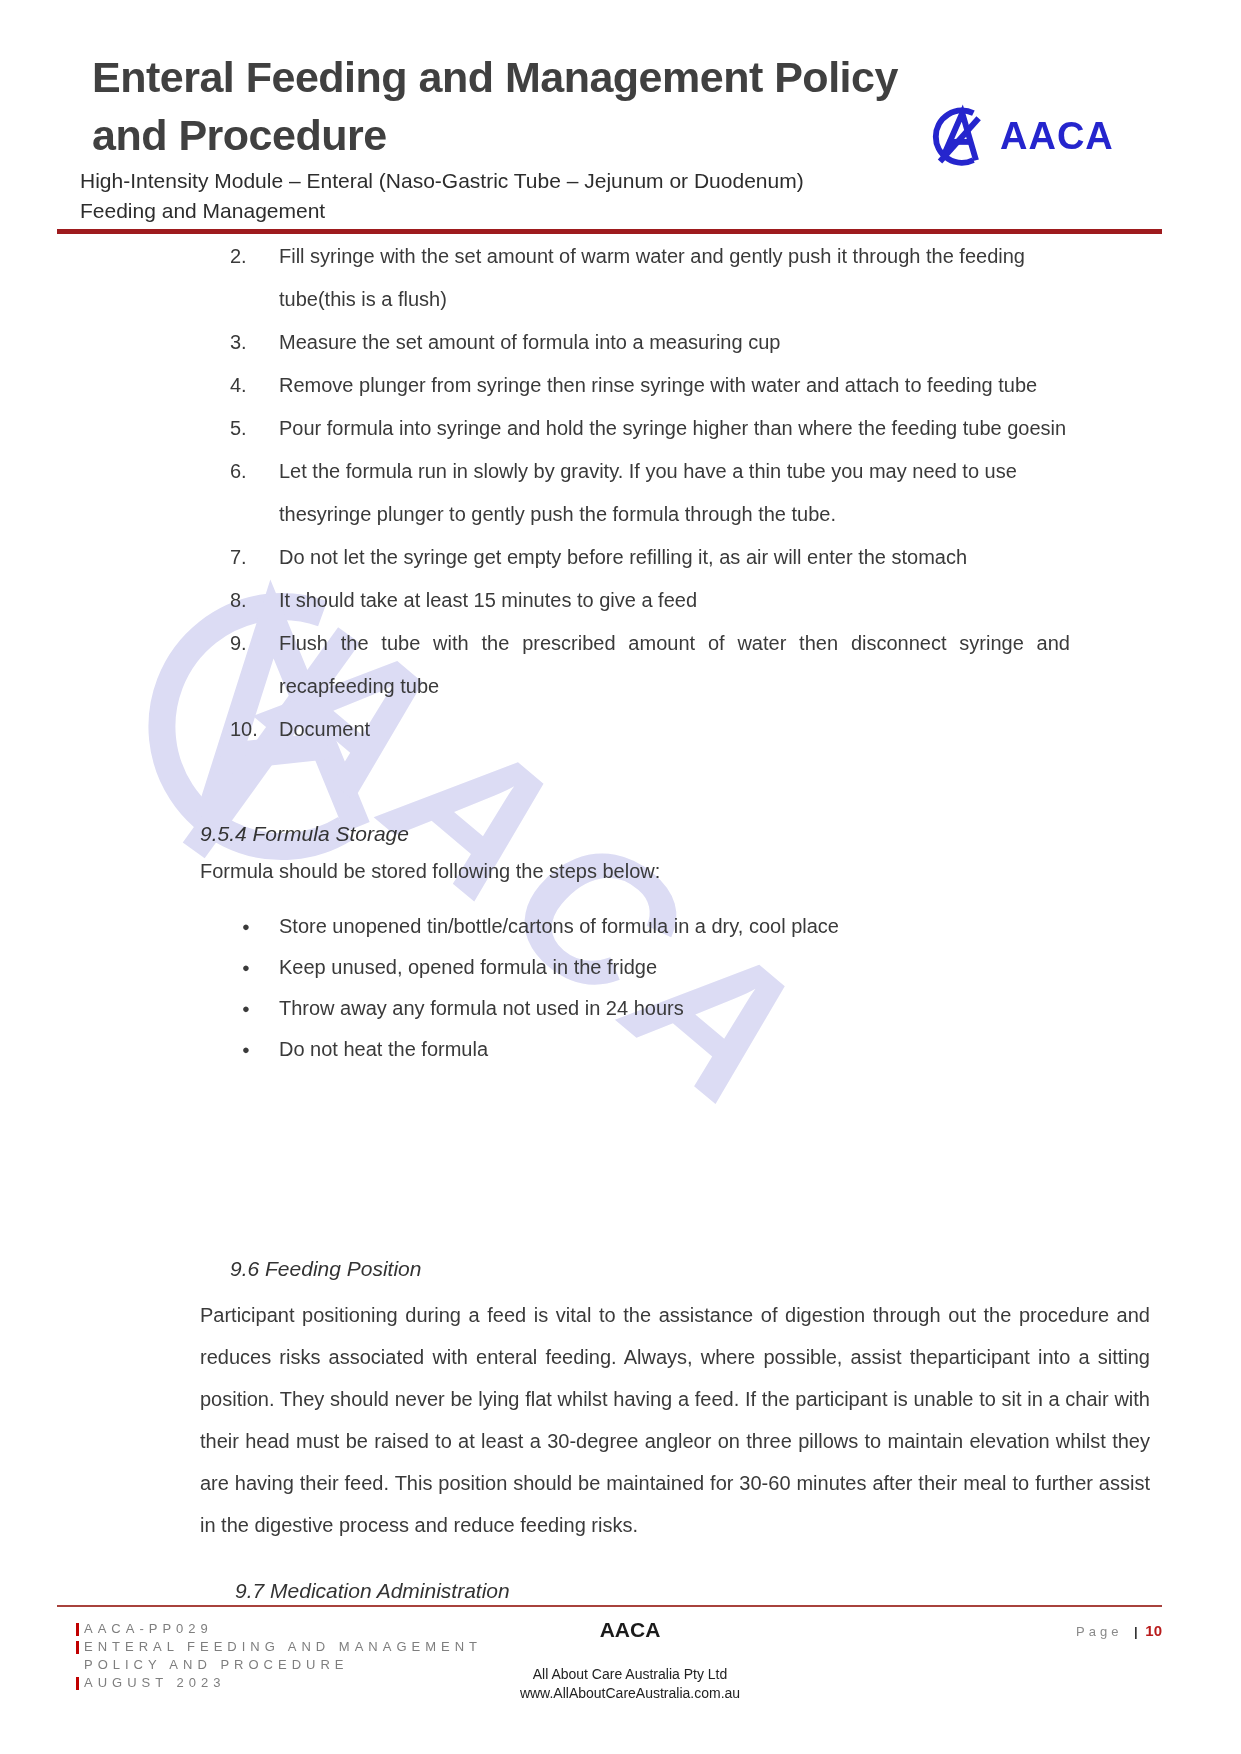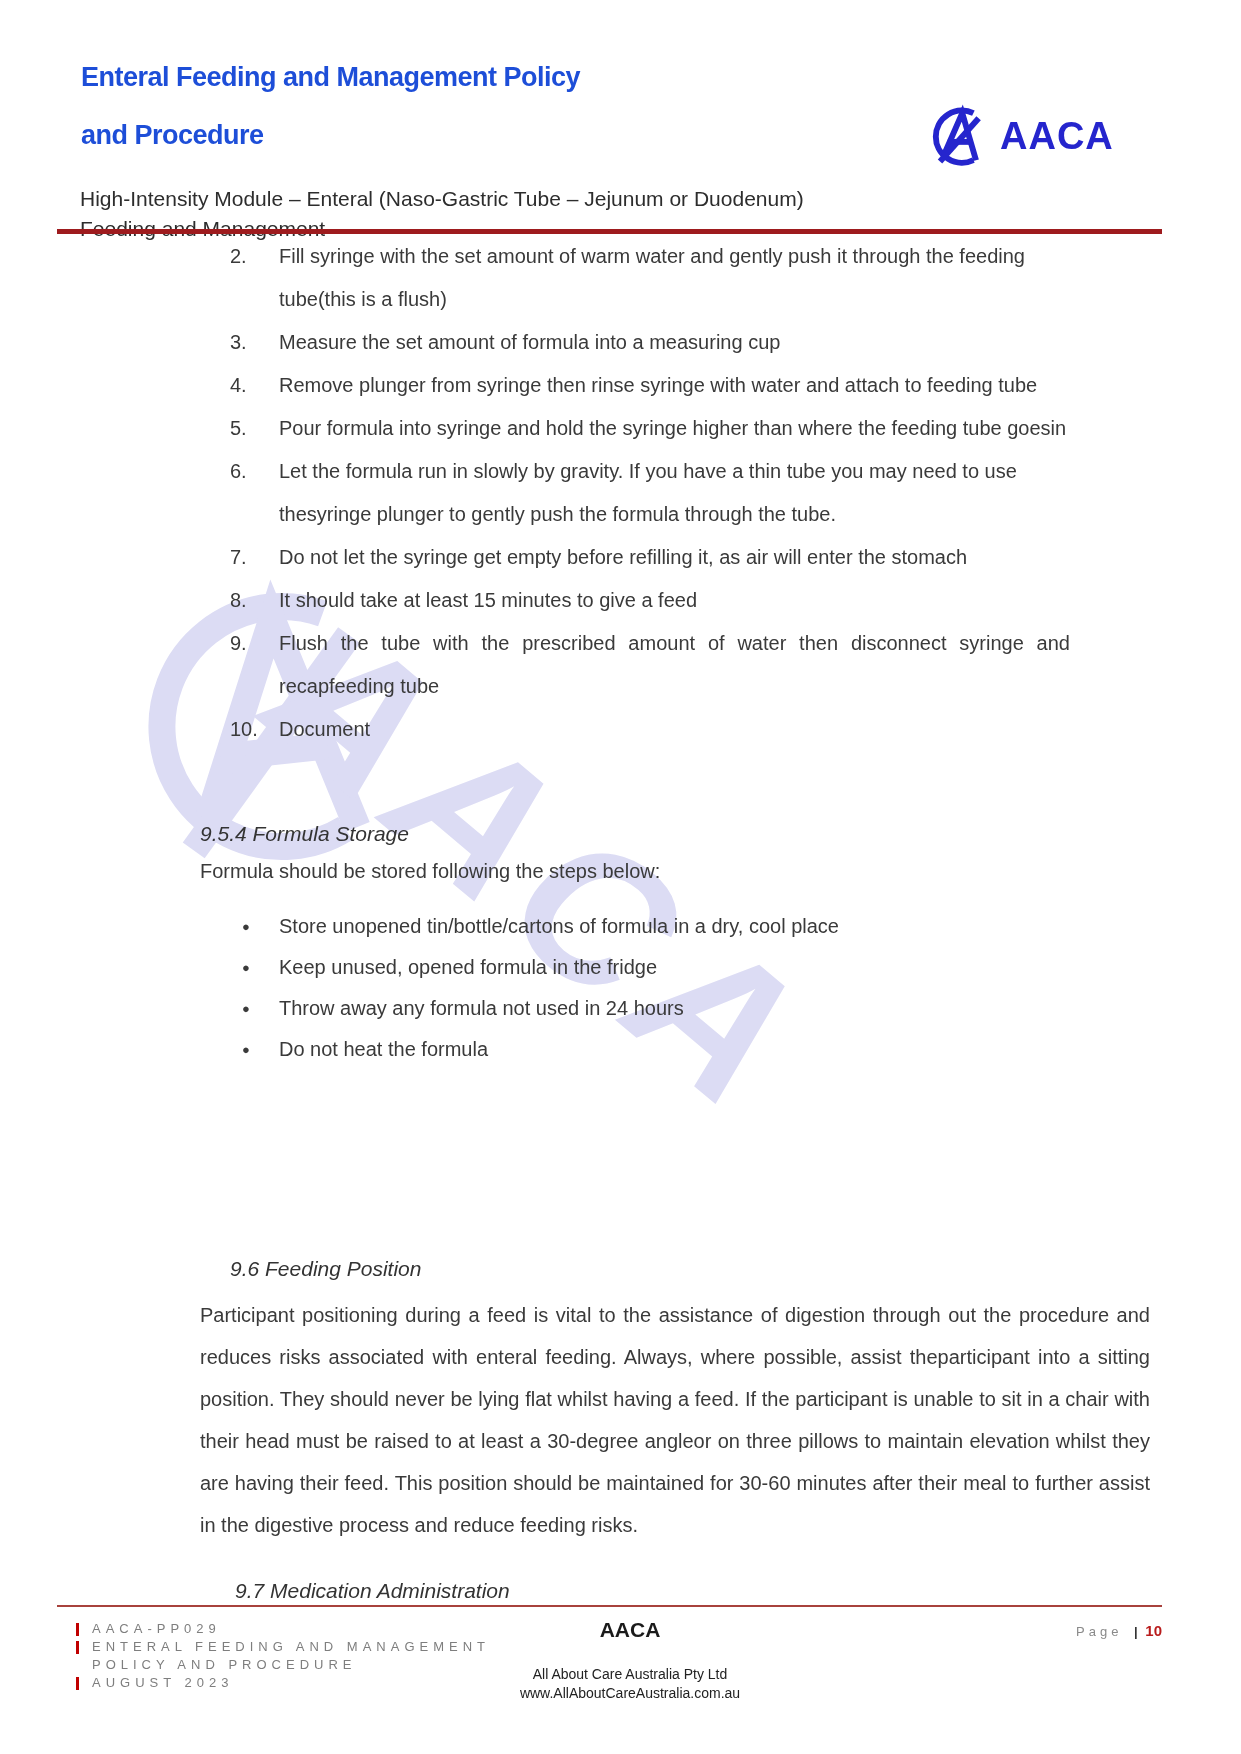--- a/index.html
+++ b/index.html
@@ -21,26 +21,26 @@
   .wm-text {
     position: absolute; left: 362px; top: 592px;
     font-size: 196px; font-weight: bold; font-style: italic;
     letter-spacing: 16px; color: #dcdcf4;
     transform: rotate(40deg); transform-origin: left top;
     white-space: nowrap; line-height: 1;
   }
 
   
   .title {
-    position: absolute; left: 81px; top: 48px;
-    font-size: 27px; font-weight: bold; line-height: 58px;
-    color: #1d4ed8; letter-spacing: -0.5px;
+    position: absolute; left: 92px; top: 48px;
+    font-size: 43px; font-weight: bold; line-height: 58px;
+    color: #404040; letter-spacing: -0.5px;
   }
   .subtitle {
-    position: absolute; left: 80px; top: 184px;
+    position: absolute; left: 80px; top: 166px;
     font-size: 21px; line-height: 30px; color: #2d2d2d;
   }
   .logo { position: absolute; left: 926px; top: 100px; display: flex; align-items: center; }
   .logo svg { display: block; }
   .logo-text {
     font-size: 38px; font-weight: 800; color: #2525cd;
     letter-spacing: 1px; margin-left: 8px; line-height: 72px;
   }
   .rule-thick {
     position: absolute; left: 57px; top: 229px;
@@ -75,21 +75,21 @@
   .h-97 { top: 1579px; margin-left: 35px; }
 
   
   .footer-rule {
     position: absolute; left: 57px; top: 1605px;
     width: 1105px; height: 2px; background: #a8423c;
   }
   .footer-left { position: absolute; left: 76px; top: 1620px; }
   .fl-line {
     display: flex; align-items: center;
-    font-size: 13px; letter-spacing: 5px; color: #7e7e7e; line-height: 18px; gap: 8px;
+    font-size: 13px; letter-spacing: 5px; color: #7e7e7e; line-height: 18px;
   }
   .bar { width: 3px; height: 13px; background: #c00000; margin-right: 5px; flex: 0 0 3px; }
   .bar.hidden { visibility: hidden; }
   .footer-center {
     position: absolute; left: 630px; top: 1618px;
     transform: translateX(-50%); text-align: center; white-space: nowrap;
   }
   .fc-abbr { font-size: 21px; font-weight: bold; color: #1a1a1a; }
   .fc-name { font-size: 14px; color: #222222; margin-top: 24px; }
   .fc-url  { font-size: 14px; color: #222222; margin-top: 3px; }

